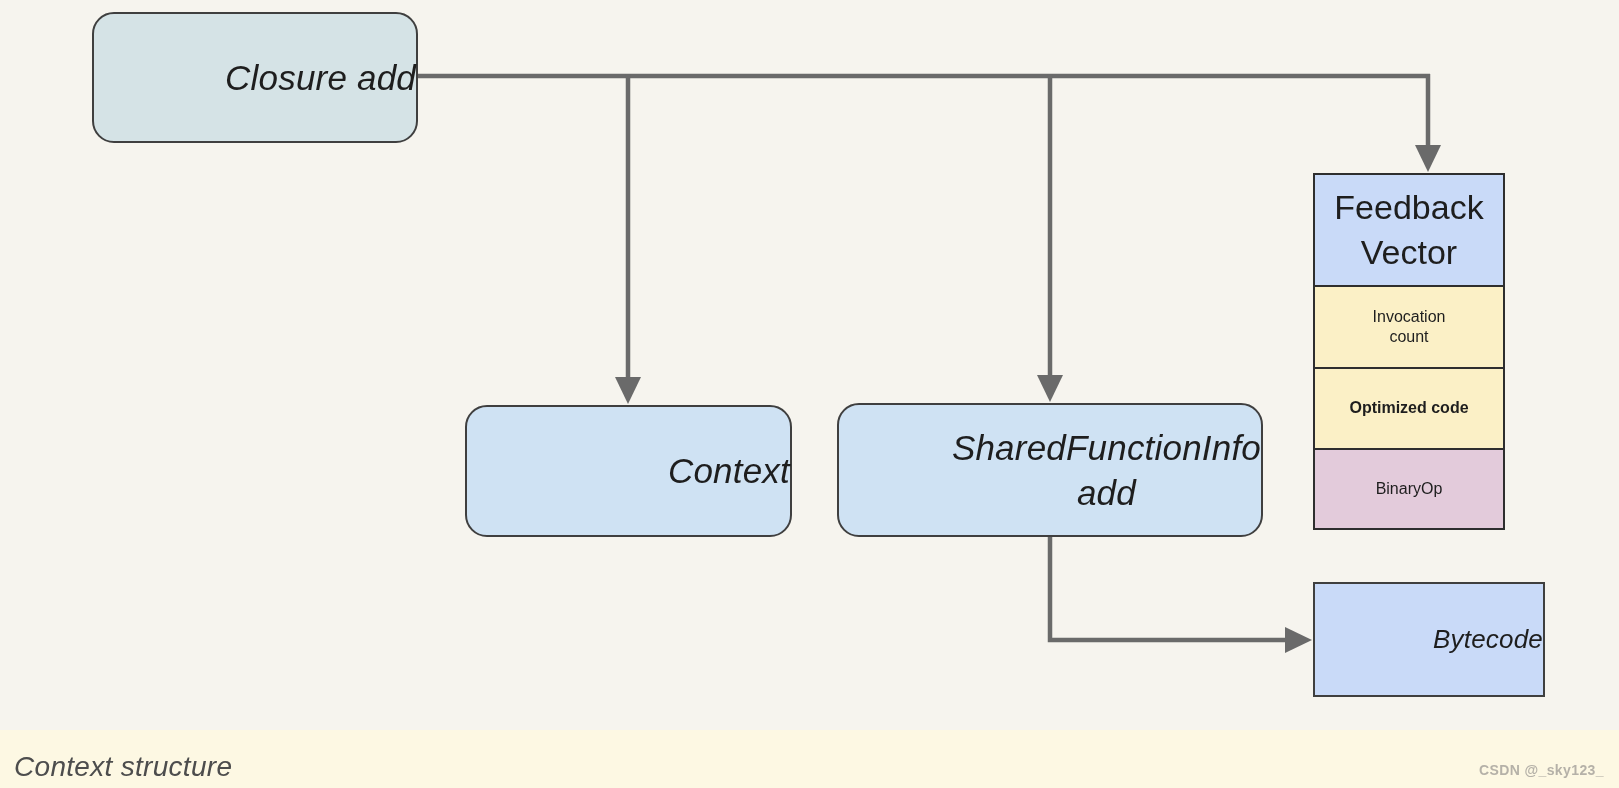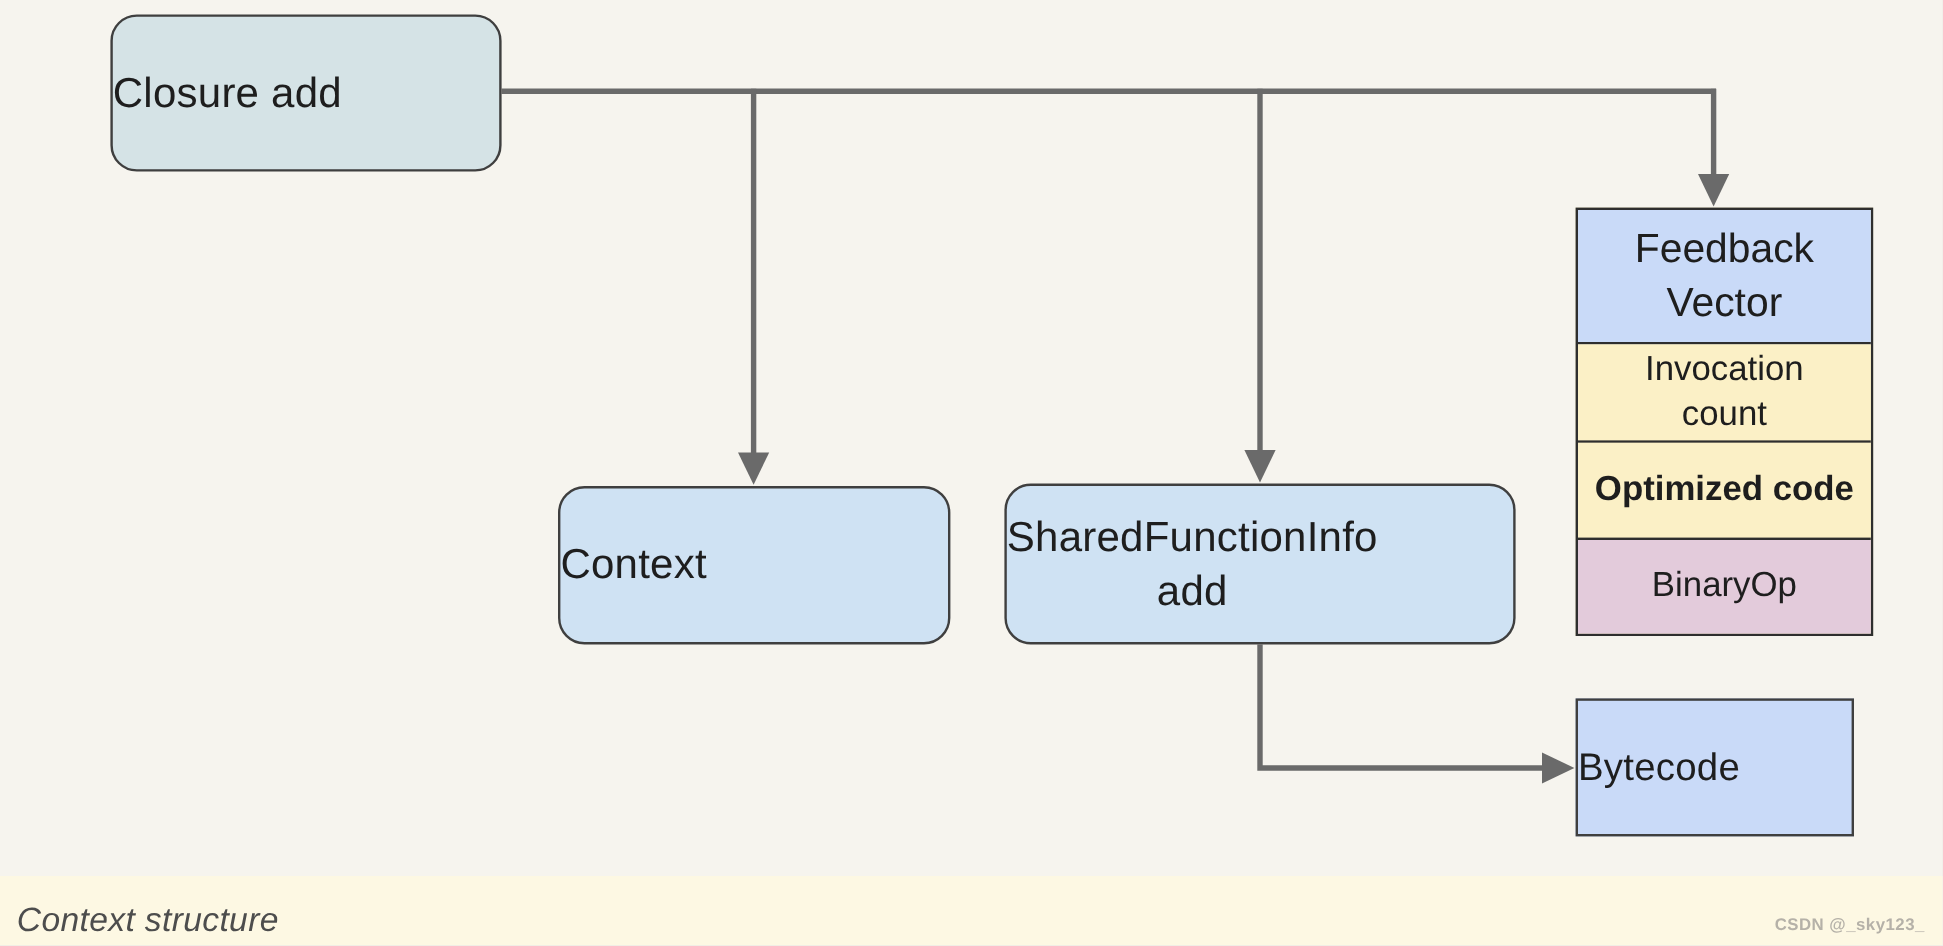--- a/index.html
+++ b/index.html
@@ -18,46 +18,47 @@
     stroke: var(--arrow, #6a6a6a);
     stroke-width: 4.5;
     fill: none;
   }
   .arrows polygon { fill: var(--arrow, #6a6a6a); }
 
   .node {
     position: absolute;
     display: flex;
     align-items: center;
-    justify-content: flex-start;
+    justify-content: flex-end;
     text-align: center;
     white-space: pre-line;
     border: 2.5px solid var(--border, #3f3f3f);
     font-size: 35px;
     line-height: 1.3;
     letter-spacing: 0.2px;
+    font-style: italic;
   }
   .rounded { border-radius: 22px; }
   .node-closure  { left: 92px;  top: 12px;  width: 326px; height: 131px; background: var(--closure-fill, #d5e3e6); }
   .node-context  { left: 465px; top: 405px; width: 327px; height: 132px; background: var(--blue-fill, #cfe2f3); }
   .node-sfi      { left: 837px; top: 403px; width: 426px; height: 134px; background: var(--blue-fill, #cfe2f3); }
-  .node-bytecode { left: 1313px; top: 582px; width: 232px; height: 115px; background: var(--cornflower-fill, #c9daf8); font-size: 32px; }
+  .node-bytecode { left: 1313px; top: 582px; width: 232px; height: 115px; background: var(--cornflower-fill, #c9daf8); font-size: 26px; }
 
   .stack {
     position: absolute;
-    left: 1313px; top: 173px; width: 248px; height: 357px;
+    left: 1313px; top: 173px; width: 192px; height: 357px;
     display: flex; flex-direction: column;
     border: 2.5px solid var(--stack-border, #2e2e2e);
     background: var(--yellow-fill, #fbf0c6);
   }
   .stack-row {
     display: flex; align-items: center; justify-content: center;
     text-align: center; white-space: pre-line;
     border-bottom: 2px solid var(--stack-border, #2e2e2e);
-    font-size: 29px; line-height: 1.28;
+    font-size: 16px; line-height: 1.28;
   }
   .stack-row:last-child { border-bottom: none; }
   .stack-header { height: 112px; background: var(--cornflower-fill, #c9daf8); font-size: 34px; line-height: 1.32; }
   .row-invocation { height: 82px; background: var(--yellow-fill, #fbf0c6); }
   .row-optimized  { height: 81px; background: var(--yellow-fill, #fbf0c6); font-weight: bold; }
   .row-binaryop   { flex: 1; background: var(--pink-fill, #e3cbdb); }
 
   .caption-band {
     position: absolute;
     left: 0; top: 730px; width: 1619px; height: 58px;

